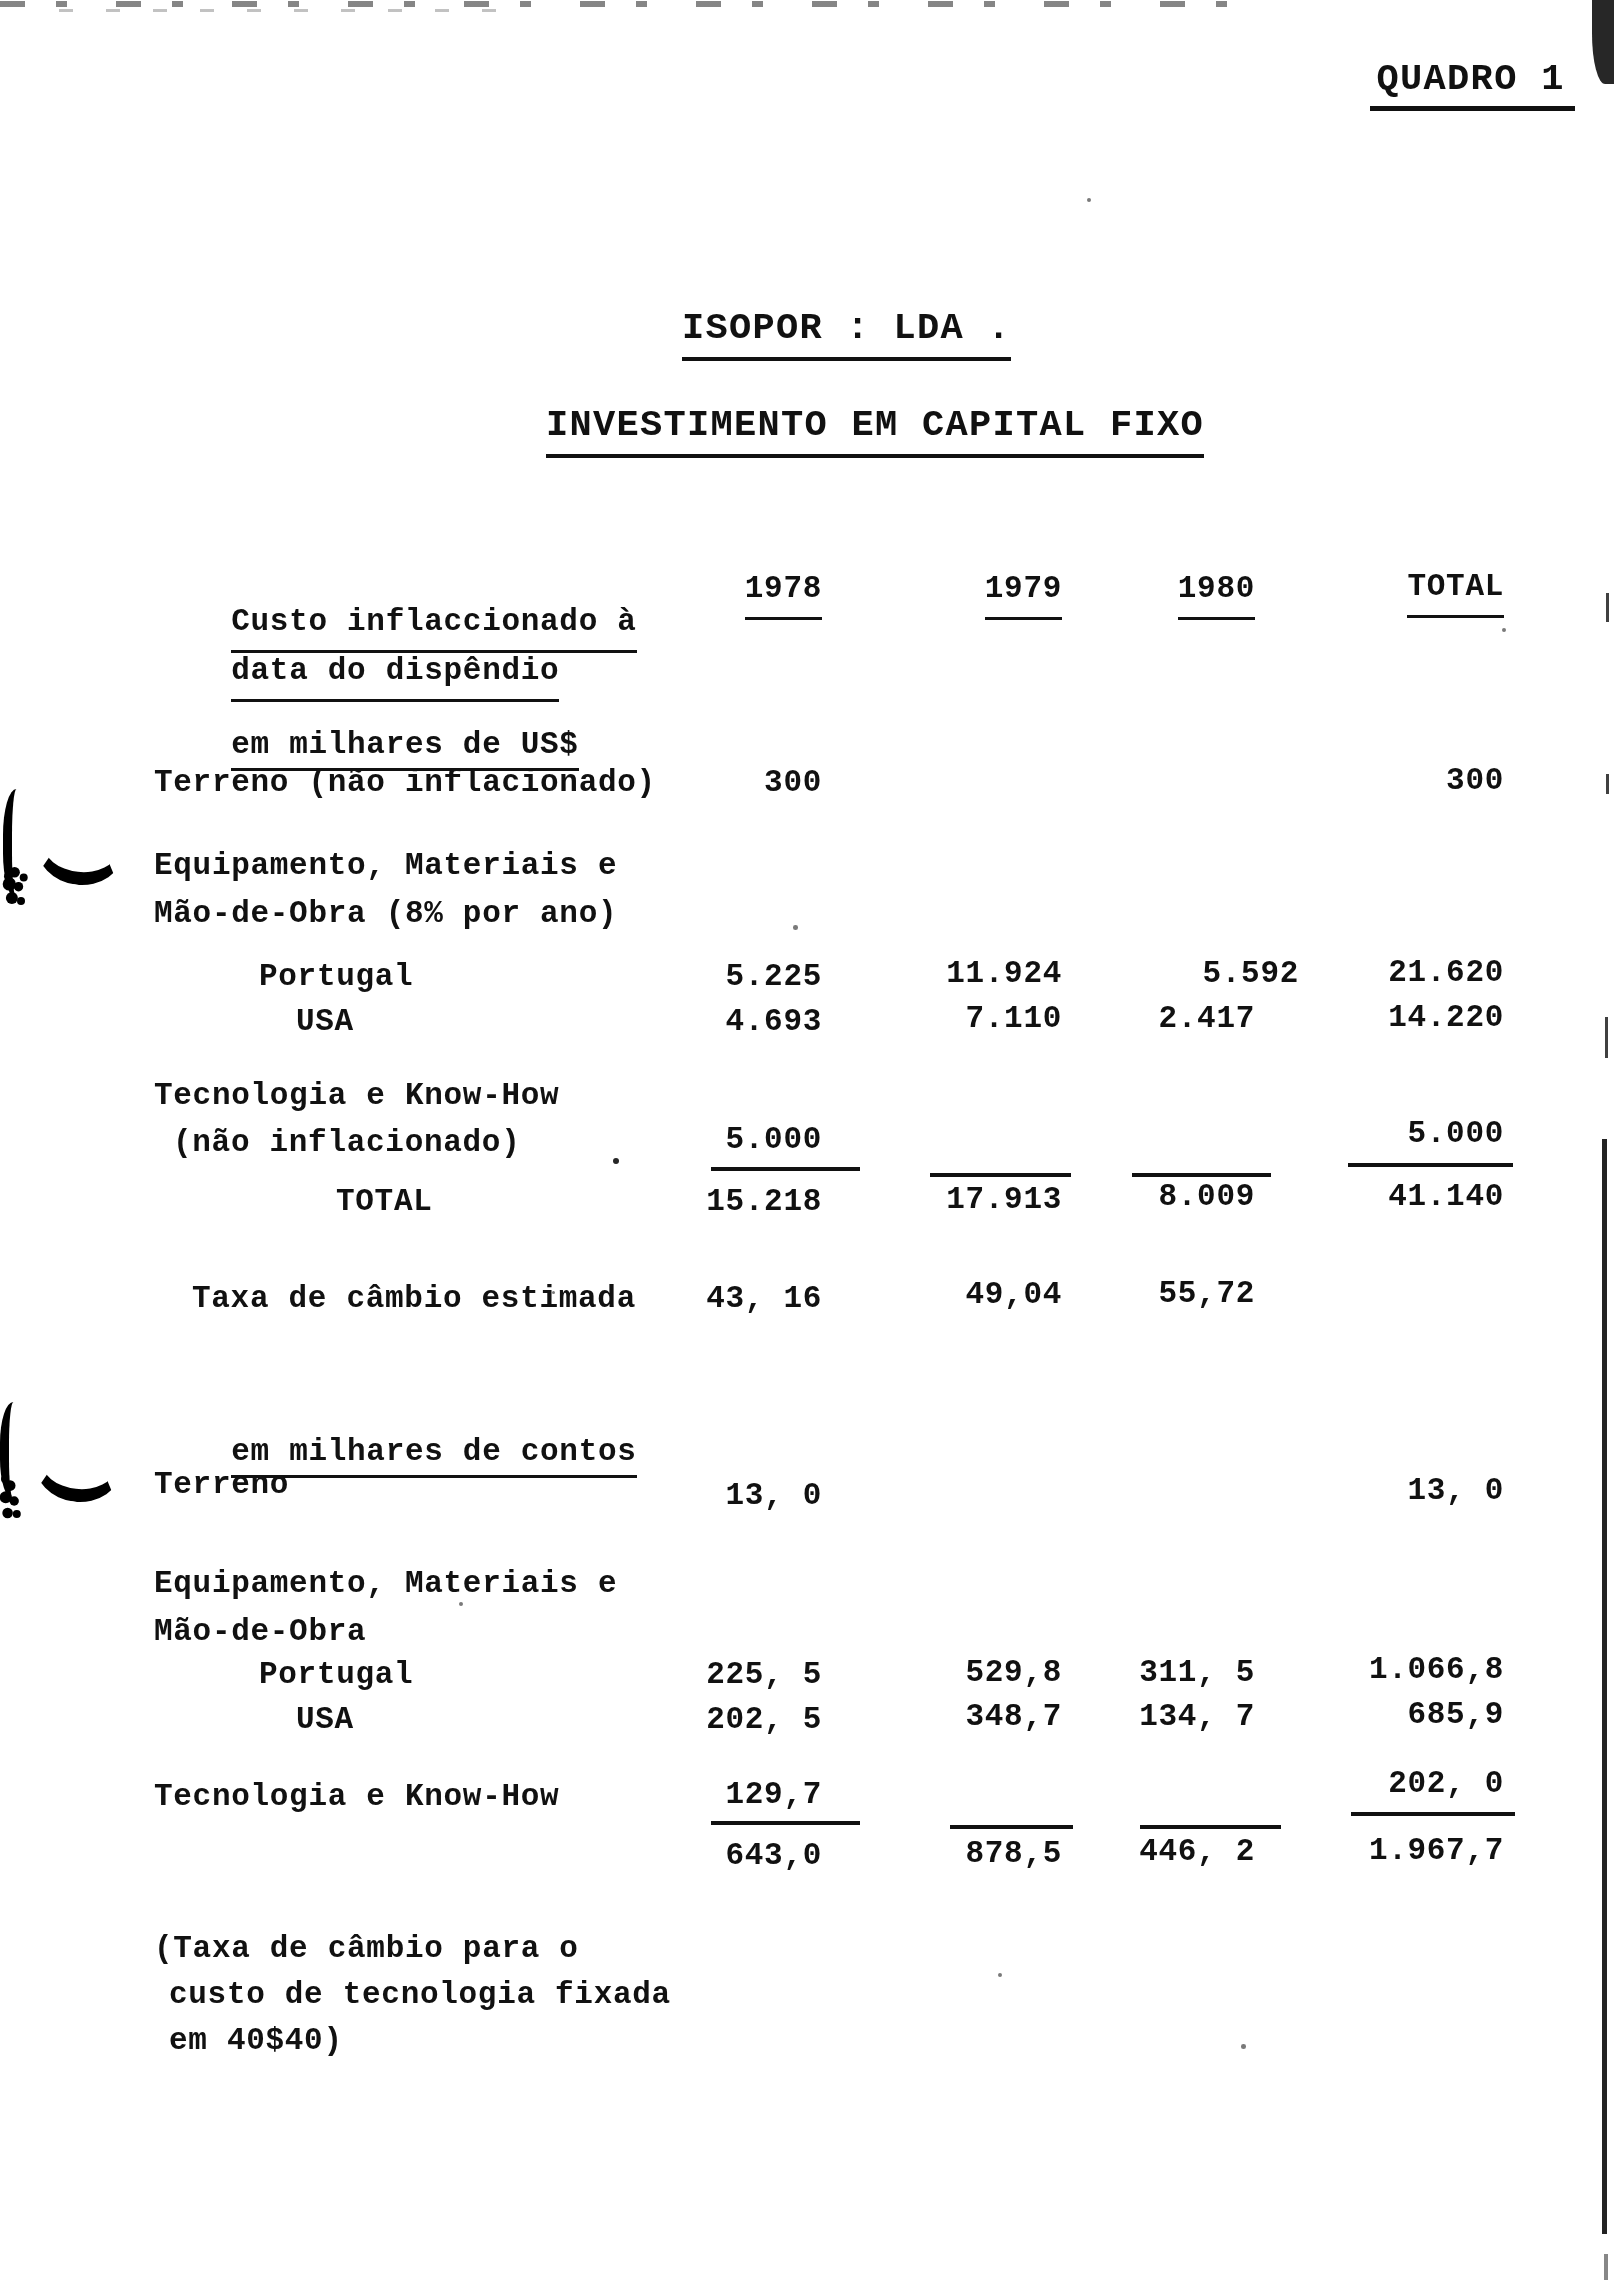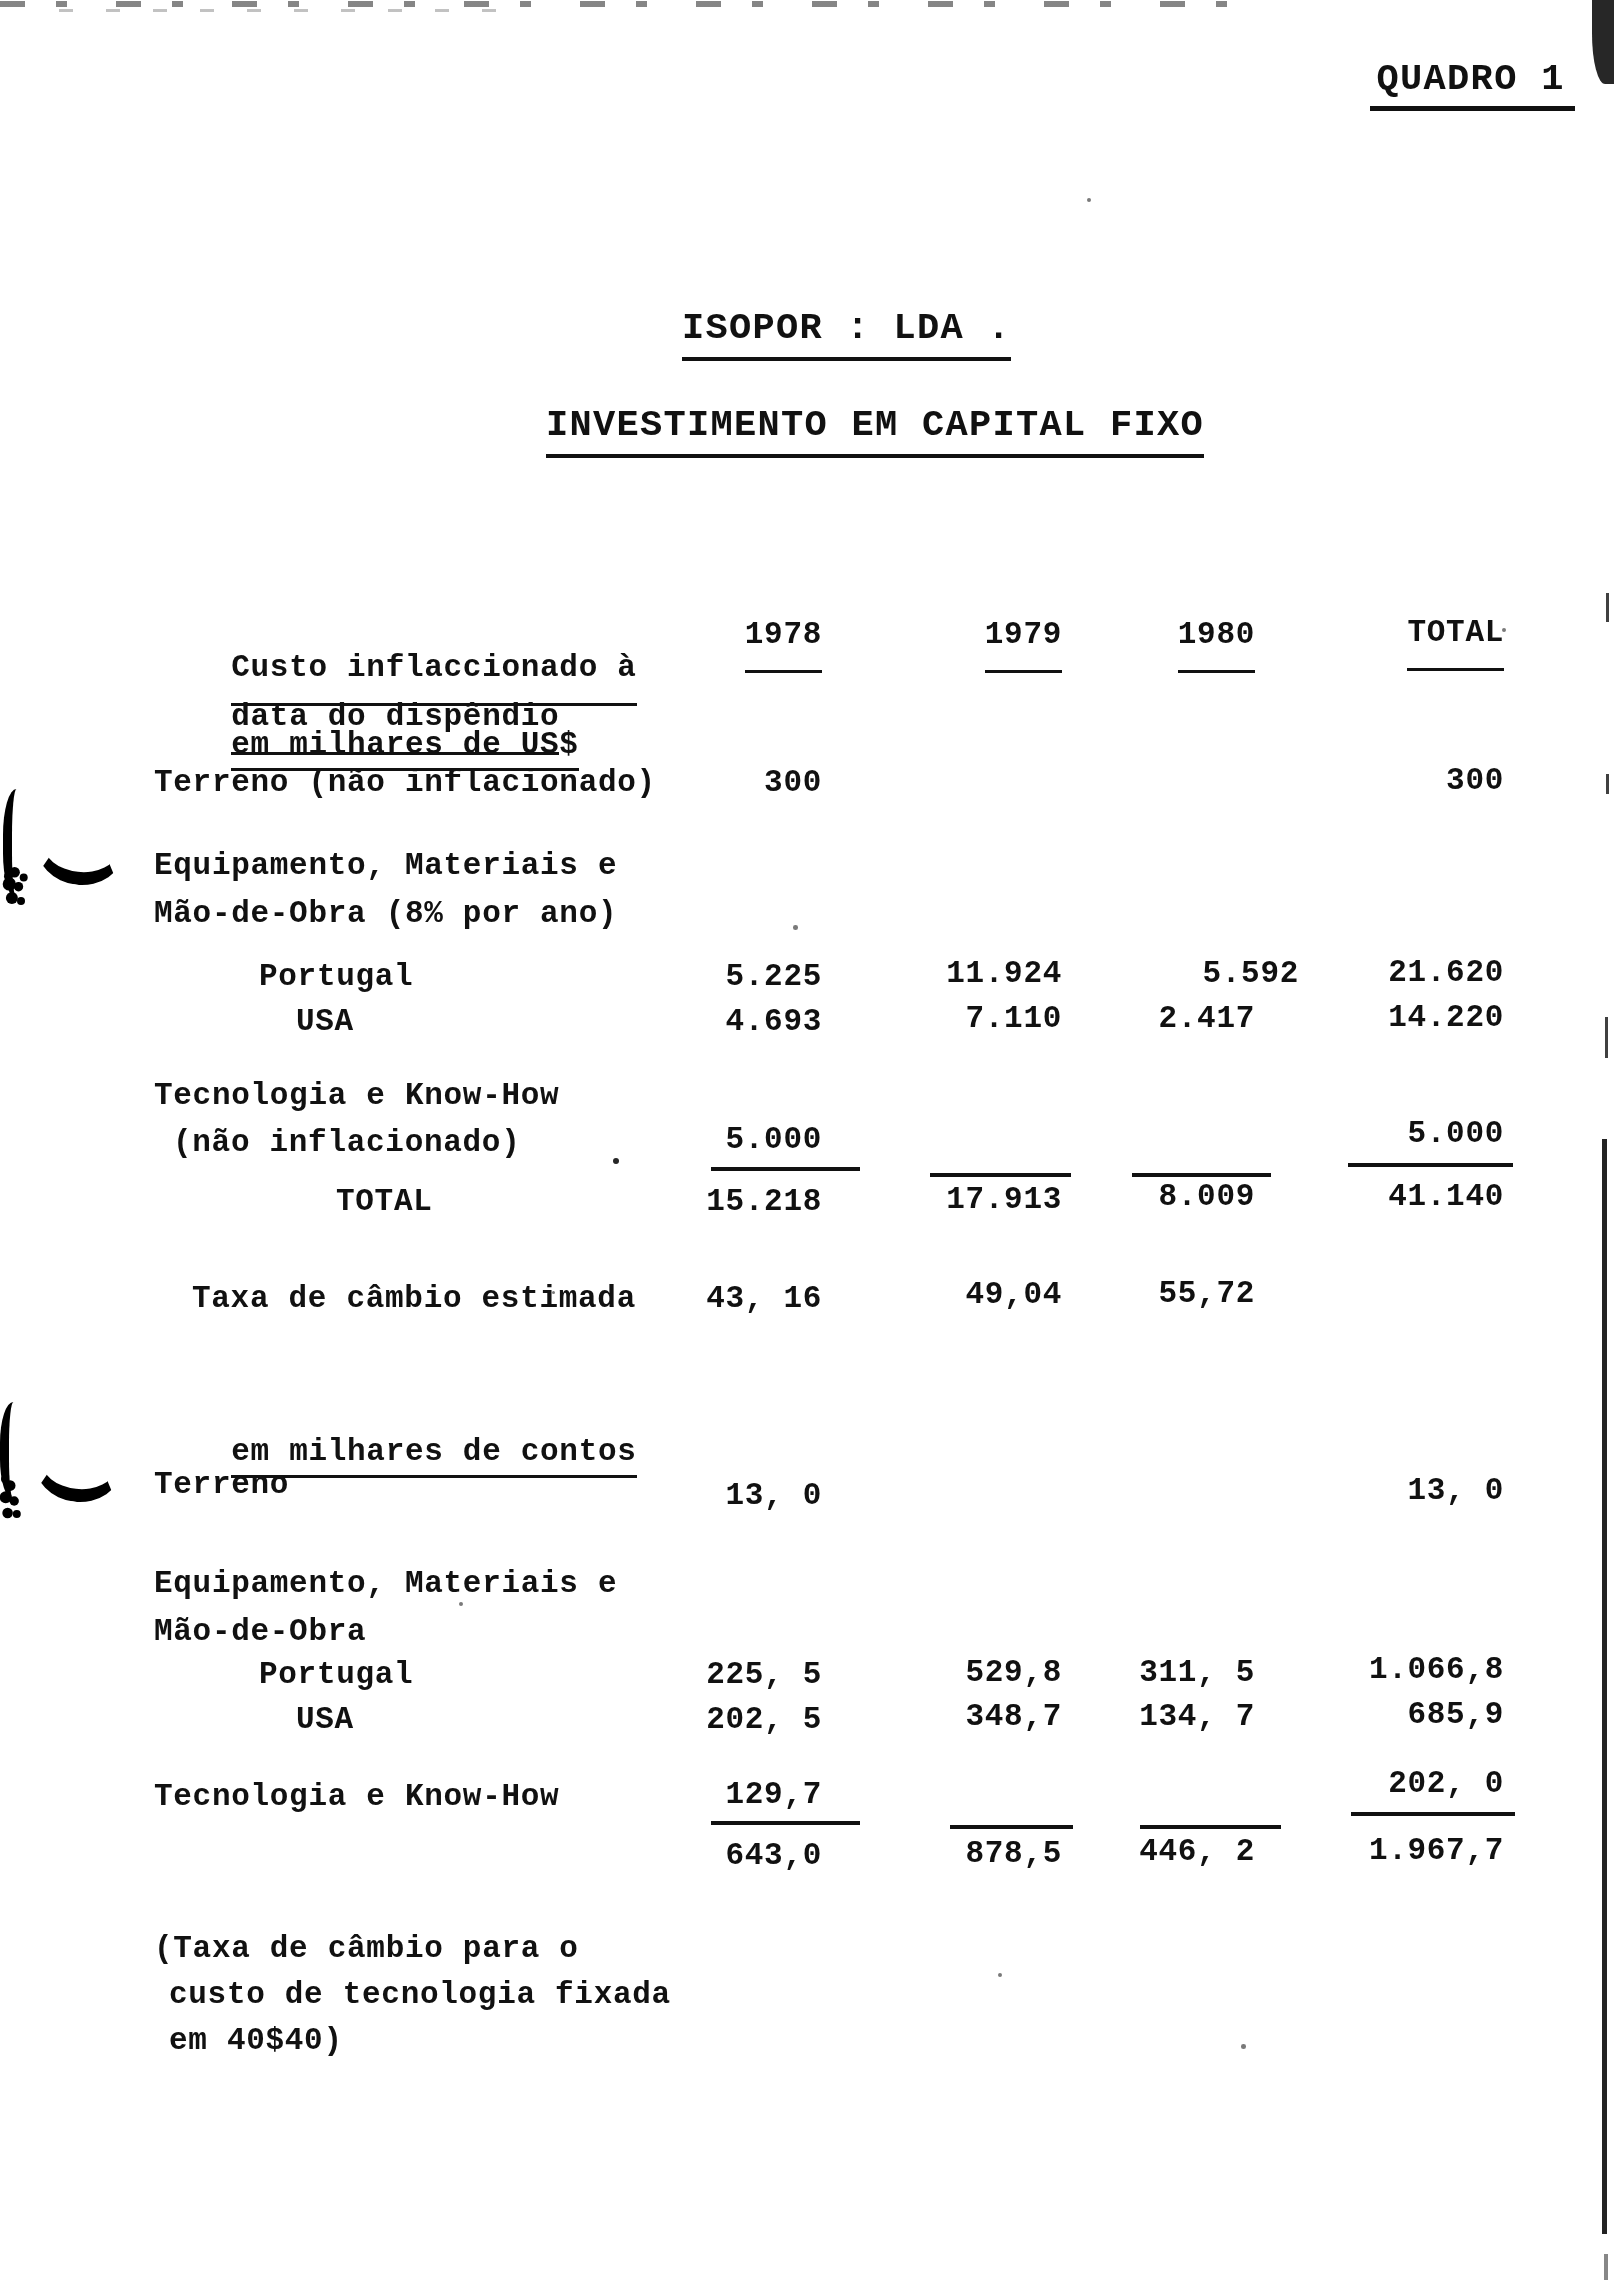--- a/index.html
+++ b/index.html
@@ -10,21 +10,21 @@
   }
   .t{position:absolute;white-space:pre;font-size:31px;letter-spacing:0.7px;}
   .u{display:inline-block;border-bottom:3.9px solid #111;padding-bottom:5.9px;}
   .cell{position:absolute;width:282px;text-align:right;white-space:pre;font-size:31px;letter-spacing:0.7px;}
   .c1{left:540px;} .c2{left:780px;} .c3{left:973px;} .c4{left:1222px;}
   .hline{position:absolute;height:3.9px;background:#111;}
   .title{font-size:37px;letter-spacing:1.3px;}
   .corner{font-size:37px;letter-spacing:1.3px;}
   .corner .u{border-bottom-width:5.9px;padding:0 10.5px 6.6px 6.6px;}
   .title .u{border-bottom-width:4.6px;padding-bottom:7.9px;}
-  .hdr .u{padding-bottom:18px;margin-top:46px;}
+  .hdr .u{padding-bottom:11px;}
   
   .noise-top{position:absolute;top:1.3px;left:0;width:1232px;height:5.9px;opacity:.55;
     background:repeating-linear-gradient(90deg,#222 0 25px,transparent 25px 56px,#222 56px 67px,transparent 67px 116px);}
   .noise-top2{position:absolute;top:8.5px;left:59px;width:459px;height:3.3px;opacity:.3;
     background:repeating-linear-gradient(90deg,#333 0 14.4px,transparent 14.4px 47px);}
   .corner-blob{position:absolute;right:0;top:0;width:22px;height:84px;background:#151515;
     border-radius:0 0 0 60% ;opacity:.92;}
   .edge-line{position:absolute;left:1602px;top:1139px;width:4.6px;height:1095px;background:#101010;opacity:.92;}
   .edge-dash{position:absolute;background:#101010;opacity:.8;}
   .paren-mark{position:absolute;width:18.3px;height:110px;border-left:9.8px solid #000;

